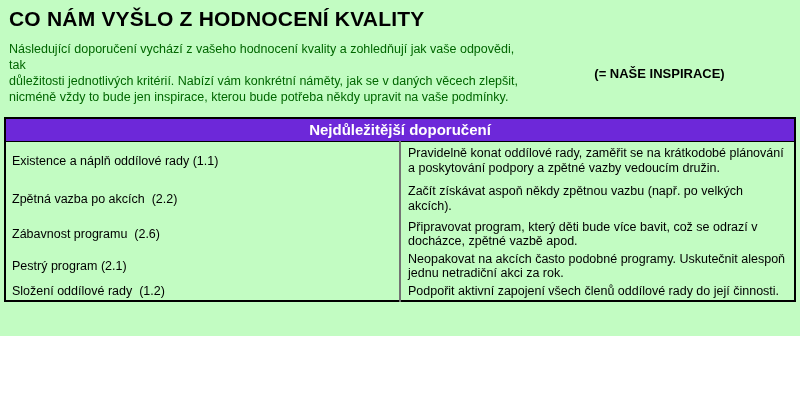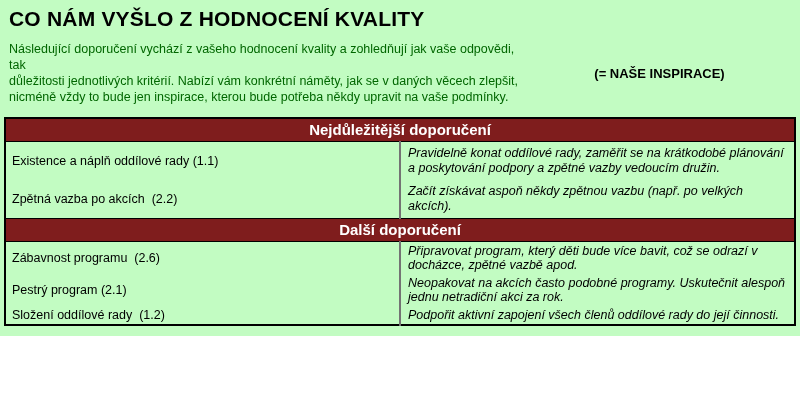--- a/index.html
+++ b/index.html
@@ -23,26 +23,26 @@
   }
   table.rec{
     border-collapse:collapse;width:792px;margin-top:12px;
     border:2px solid #000;table-layout:fixed;
   }
   table.rec td{
     font-size:12.5px;color:#000;vertical-align:middle;
     white-space:pre-wrap;
   }
   tr.sec-header td{
-    background:#7f1d1d;color:#fff;font-weight:bold;font-size:15px;
+    background:#6d28d9;color:#fff;font-weight:bold;font-size:15px;
     text-align:center;padding:2px 0 3px 0;
     border-top:1px solid #000;border-bottom:1px solid #000;
   }
   td.crit{width:224px;border-right:2px solid #737373;padding-left:6px;padding-right:6px;line-height:15px;}
-  td.rec-c{padding-left:7px;padding-right:6px;line-height:15px;font-style:italic;}
+  td.rec-c{padding-left:7px;padding-right:6px;line-height:15px;}
   tr.s1 td{padding-top:4px;padding-bottom:4px;}
   tr.s1-last td{padding-bottom:12px;}
   tr.s2 td{padding-top:2px;padding-bottom:2px;line-height:14px;}
 </style>
 </head>
 <body>
 
 <div class="page">
   <h1 class="title">CO NÁM VYŠLO Z HODNOCENÍ KVALITY</h1>
 
@@ -60,23 +60,20 @@
       </tr>
       <tr class="s1">
         <td class="crit">Existence a náplň oddílové rady (1.1)</td>
         <td class="rec-c">Pravidelně konat oddílové rady, zaměřit se na krátkodobé plánování a poskytování podpory a zpětné vazby vedoucím družin.</td>
       </tr>
       <tr class="s1">
         <td class="crit">Zpětná vazba po akcích  (2.2)</td>
         <td class="rec-c">Začít získávat aspoň někdy zpětnou vazbu (např. po velkých akcích).</td>
       </tr>
 
-      <tr class="sec-header">
-        <td colspan="2">Další doporučení</td>
-      </tr>
       <tr class="s2">
         <td class="crit">Zábavnost programu  (2.6)</td>
         <td class="rec-c">Připravovat program, který děti bude více bavit, což se odrazí v docházce, zpětné vazbě apod.</td>
       </tr>
       <tr class="s2">
         <td class="crit">Pestrý program (2.1)</td>
         <td class="rec-c">Neopakovat na akcích často podobné programy. Uskutečnit alespoň jednu netradiční akci za rok.</td>
       </tr>
       <tr class="s2">
         <td class="crit">Složení oddílové rady  (1.2)</td>

